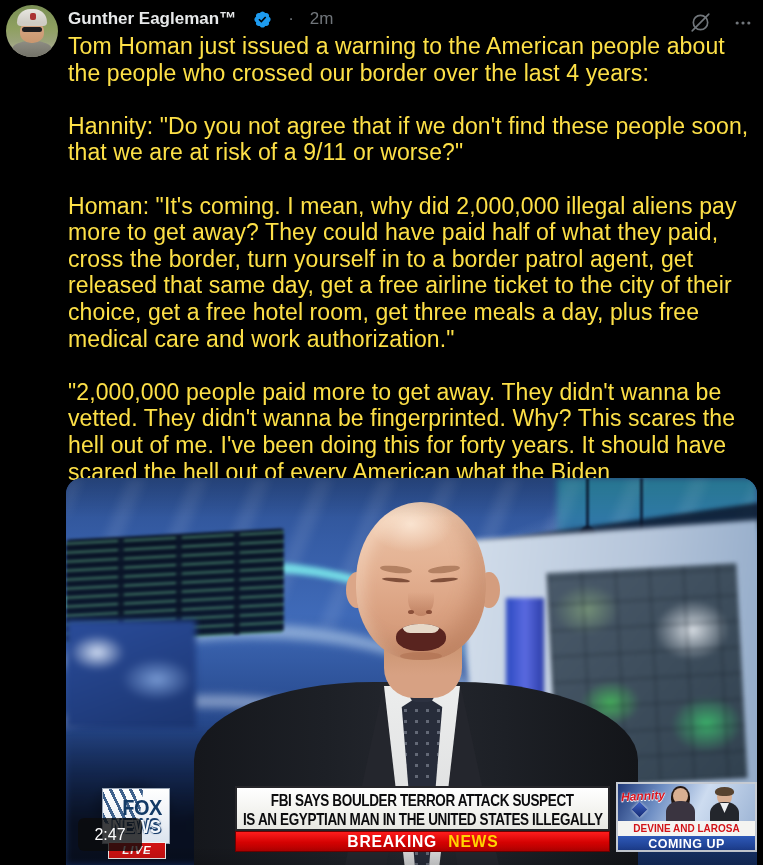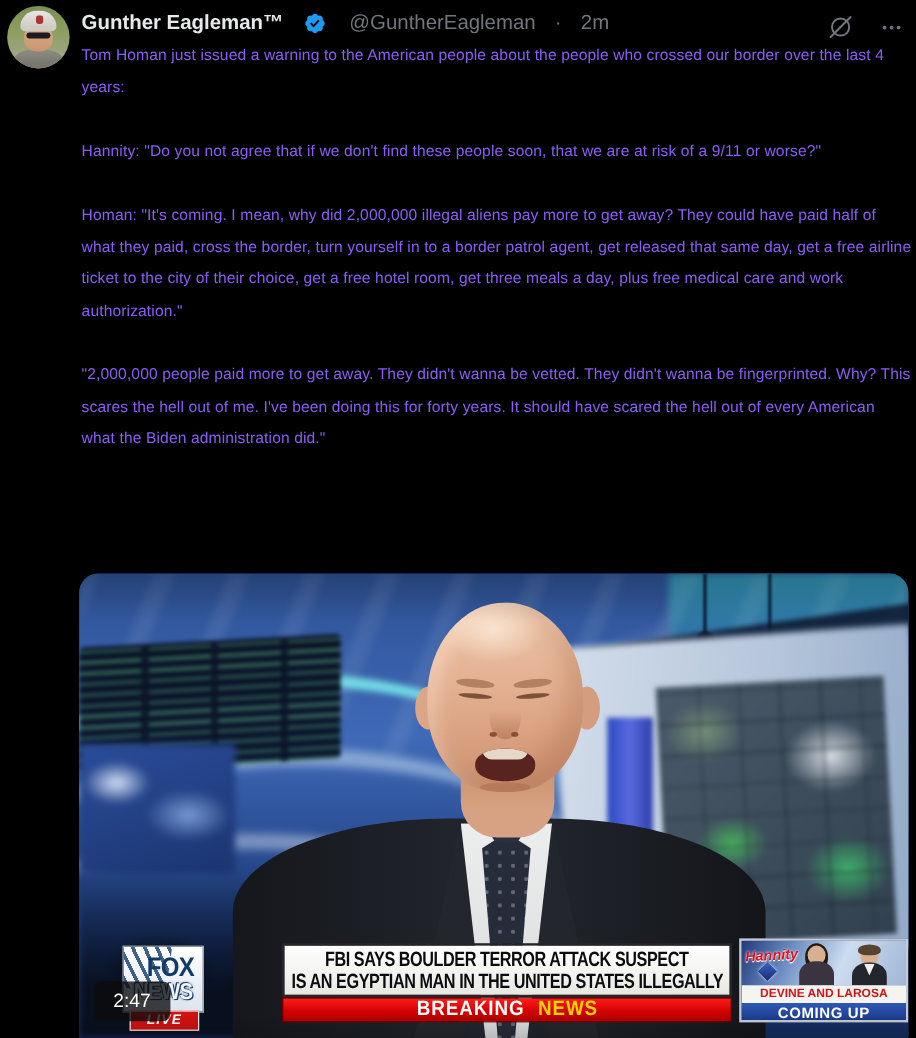--- a/index.html
+++ b/index.html
@@ -23,22 +23,22 @@
               font-size:17px; white-space:nowrap;text-decoration:underline; }
   .name { color:#e7e9ea; font-weight:bold; cursor:pointer; }
   .badge { width:19px; height:19px; margin-left:1px; flex:0 0 auto; }
   .handle, .sep, .time { color:#71767b; font-weight:400; }
   .handle { margin-left:3px; cursor:pointer; }
 
   .head-actions { position:absolute; right:8px; top:10px; display:flex; align-items:center; gap:18px; }
   .hbtn { background:none; border:none; padding:2px; cursor:pointer; line-height:0; }
 
   
-  .tweet-text { position:absolute; left:68px; top:33px; width:692px; color:#8b5cf6;
-                font-size:13px; line-height:26.6px; letter-spacing:0.1px; }
+  .tweet-text { position:absolute; left:68px; top:33px; width:692px; color:#fde047;
+                font-size:23px; line-height:26.6px; letter-spacing:0.1px; }
   .tweet-text p { margin:0 0 26.6px 0; }
   .tweet-text p:last-child { margin-bottom:0; }
 
   
   .video { position:absolute; left:66px; top:478px; width:691px; height:400px; border-radius:16px;
            overflow:hidden; background:#1c3a6e; cursor:pointer; }
 
   .vid-bg { position:absolute; inset:0;
     background:
       radial-gradient(ellipse 320px 200px at 84% 42%, rgba(225,238,250,0.95), rgba(200,220,240,0) 72%),
@@ -201,21 +201,20 @@
     <div class="shades"></div>
     <div class="cap"></div>
     <div class="cap-logo"></div>
   </div>
 
   <div class="head-row">
     <span class="name">Gunther Eagleman™</span>
     <svg class="badge" viewBox="0 0 24 24">
       <path fill="#1d9bf0" d="M22.25 12c0-1.43-.88-2.67-2.19-3.34.46-1.39.2-2.9-.81-3.91s-2.52-1.27-3.91-.81c-.66-1.31-1.91-2.19-3.34-2.19s-2.67.88-3.33 2.19c-1.4-.46-2.91-.2-3.92.81s-1.26 2.52-.8 3.91c-1.31.67-2.2 1.91-2.2 3.34s.89 2.67 2.2 3.34c-.46 1.39-.21 2.9.8 3.91s2.52 1.26 3.91.81c.67 1.31 1.91 2.19 3.34 2.19s2.68-.88 3.34-2.19c1.39.45 2.9.2 3.91-.81s1.27-2.52.81-3.91c1.31-.67 2.19-1.91 2.19-3.34zm-11.71 4.2L6.8 12.46l1.41-1.42 2.26 2.26 4.8-5.23 1.47 1.36-6.2 6.77z"></path>
     </svg>
-    <span class="handle">@GuntherEagleman</span>
     <span class="sep">·</span>
     <span class="time">2m</span>
   </div>
 
   <div class="head-actions">
     <button class="hbtn">
       <svg width="21" height="21" viewBox="0 0 24 24" fill="none" stroke="#71767b" stroke-width="1.9" stroke-linecap="round">
         <circle cx="12" cy="12" r="8.2"></circle>
         <line x1="2.5" y1="21.5" x2="21.5" y2="2.5"></line>
       </svg>

